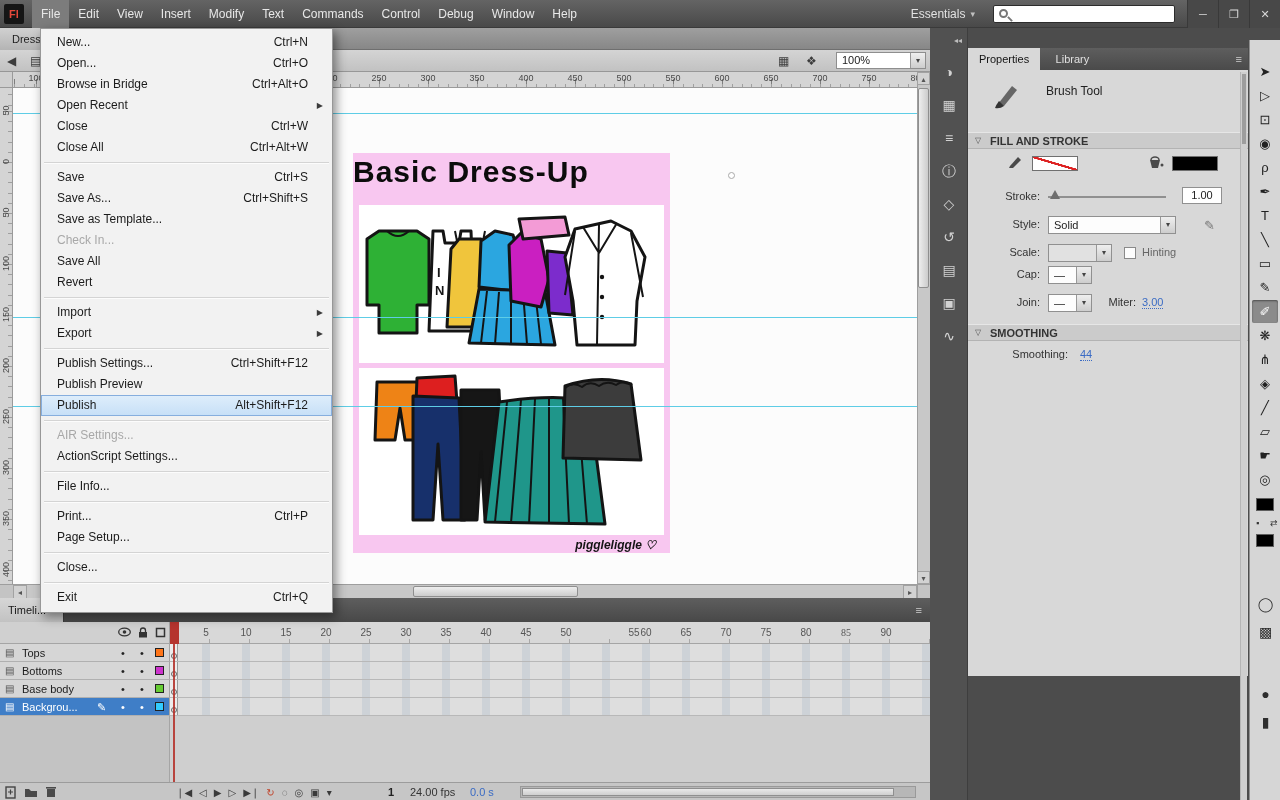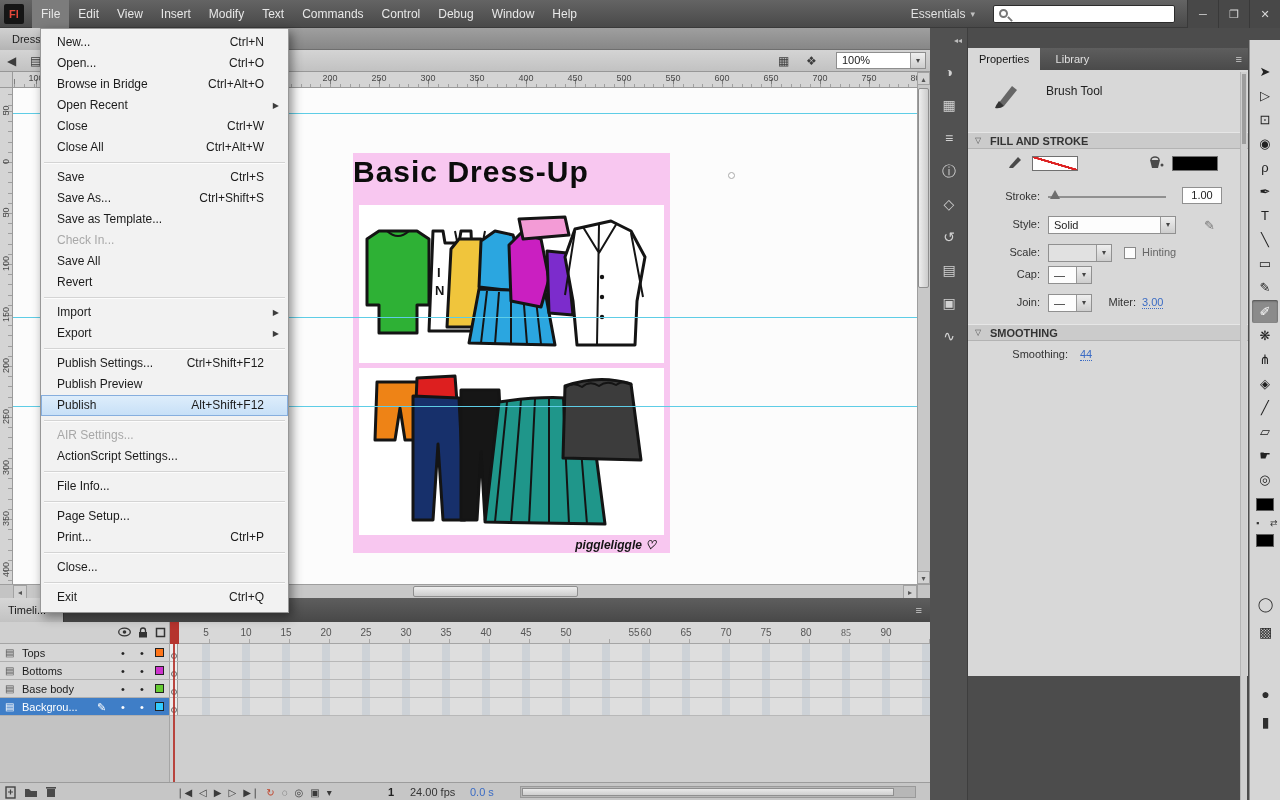--- a/index.html
+++ b/index.html
@@ -190,21 +190,21 @@
 #tl-controls{position:absolute;left:176px;top:0;height:18px;display:flex;align-items:center;gap:7px;
 font-size:10px;color:#3a3a3a}
 .tlb.accent{color:#c0452c}
 #tl-curframe{position:absolute;left:388px;top:0;line-height:18px;font-size:11px;font-weight:bold;color:#222}
 #tl-fps{position:absolute;left:410px;top:0;line-height:18px;font-size:11px;color:#333}
 #tl-time{position:absolute;left:470px;top:0;line-height:18px;font-size:11px;color:var(--hot-text)}
 #tl-scroll{position:absolute;left:520px;top:3px;width:396px;height:12px;background:#b7b7b7;border:1px solid #999}
 #tl-scroll .thumb{position:absolute;left:1px;top:1px;width:372px;height:8px;background:linear-gradient(#e9e9e9,#cfcfcf);border:1px solid #8f8f8f}
 
 
-#filemenu{position:absolute;left:40px;top:28px;width:249px;z-index:60;background:#f2f2f2;
+#filemenu{position:absolute;left:40px;top:28px;width:293px;z-index:60;background:#f2f2f2;
 border:1px solid #979797;box-shadow:3px 4px 10px rgba(0,0,0,.45);padding:3px 0 4px}
 .mi{position:relative;height:21px;font-size:12px;color:#1b1b1b;padding-left:16px;line-height:21px}
 .msc{position:absolute;right:24px;top:0;line-height:21px}
 .marr{position:absolute;right:9px;top:0;line-height:21px;font-size:8px;color:#3c3c3c}
 .mi.dis{color:#a8a8a8}
 .mi.hi{background:linear-gradient(#dfeefb,#c6dff7);box-shadow:inset 0 0 0 1px #86aede}
 .msep{height:9px;position:relative}
 .msep::after{content:"";position:absolute;left:3px;right:3px;top:4px;height:0;
 border-top:1px solid #d4d4d4;border-bottom:1px solid #fcfcfc}
 </style>
@@ -624,21 +624,21 @@
       <div class="msep"></div>
       <div class="mi"><span class="mlbl">Publish Settings...</span><span class="msc">Ctrl+Shift+F12</span></div>
       <div class="mi"><span class="mlbl">Publish Preview</span></div>
       <div class="mi hi"><span class="mlbl">Publish</span><span class="msc">Alt+Shift+F12</span></div>
       <div class="msep"></div>
       <div class="mi dis"><span class="mlbl">AIR Settings...</span></div>
       <div class="mi"><span class="mlbl">ActionScript Settings...</span></div>
       <div class="msep"></div>
       <div class="mi"><span class="mlbl">File Info...</span></div>
       <div class="msep"></div>
+      <div class="mi"><span class="mlbl">Print...</span><span class="msc">Ctrl+P</span></div>
       <div class="mi"><span class="mlbl">Page Setup...</span></div>
-      <div class="mi"><span class="mlbl">Print...</span><span class="msc">Ctrl+P</span></div>
       <div class="msep"></div>
       <div class="mi"><span class="mlbl">Close...</span></div>
       <div class="msep"></div>
       <div class="mi"><span class="mlbl">Exit</span><span class="msc">Ctrl+Q</span></div>
     </div>
 
 </div>
 
 </body></html>

